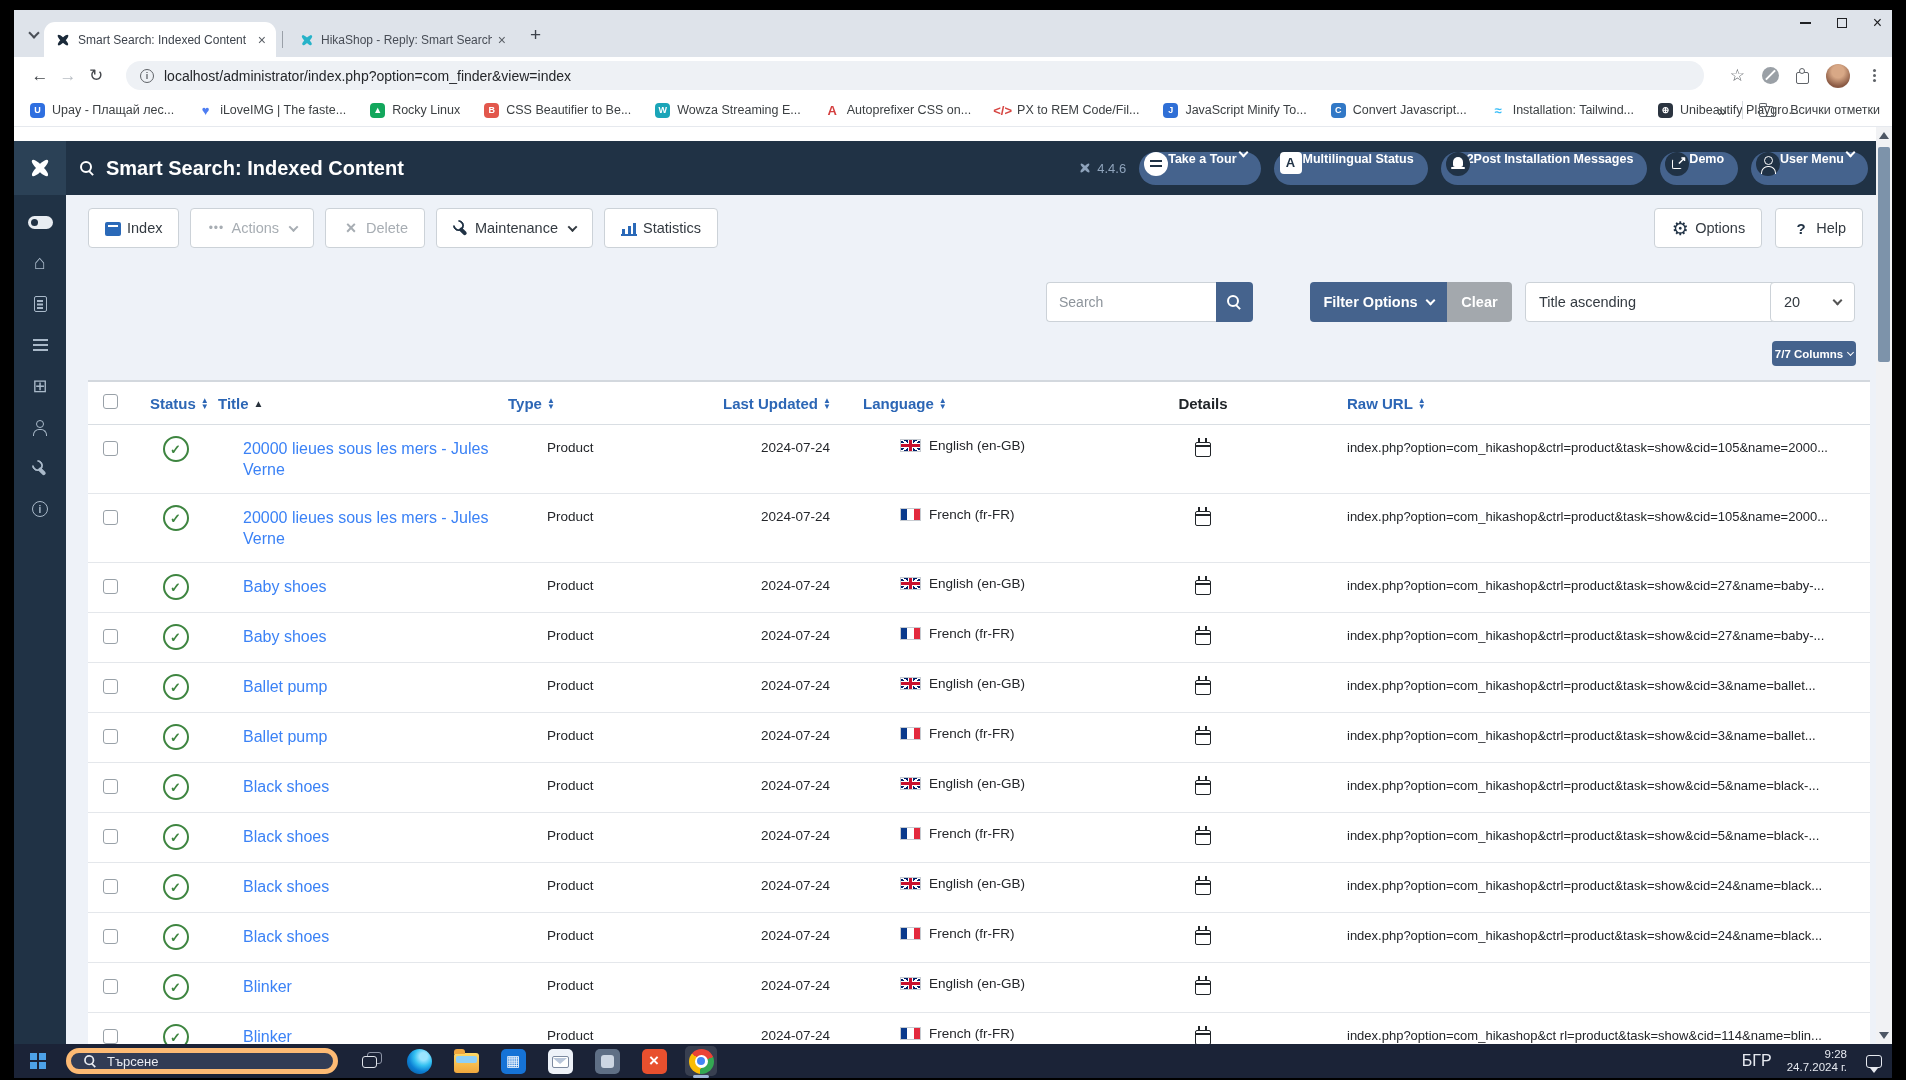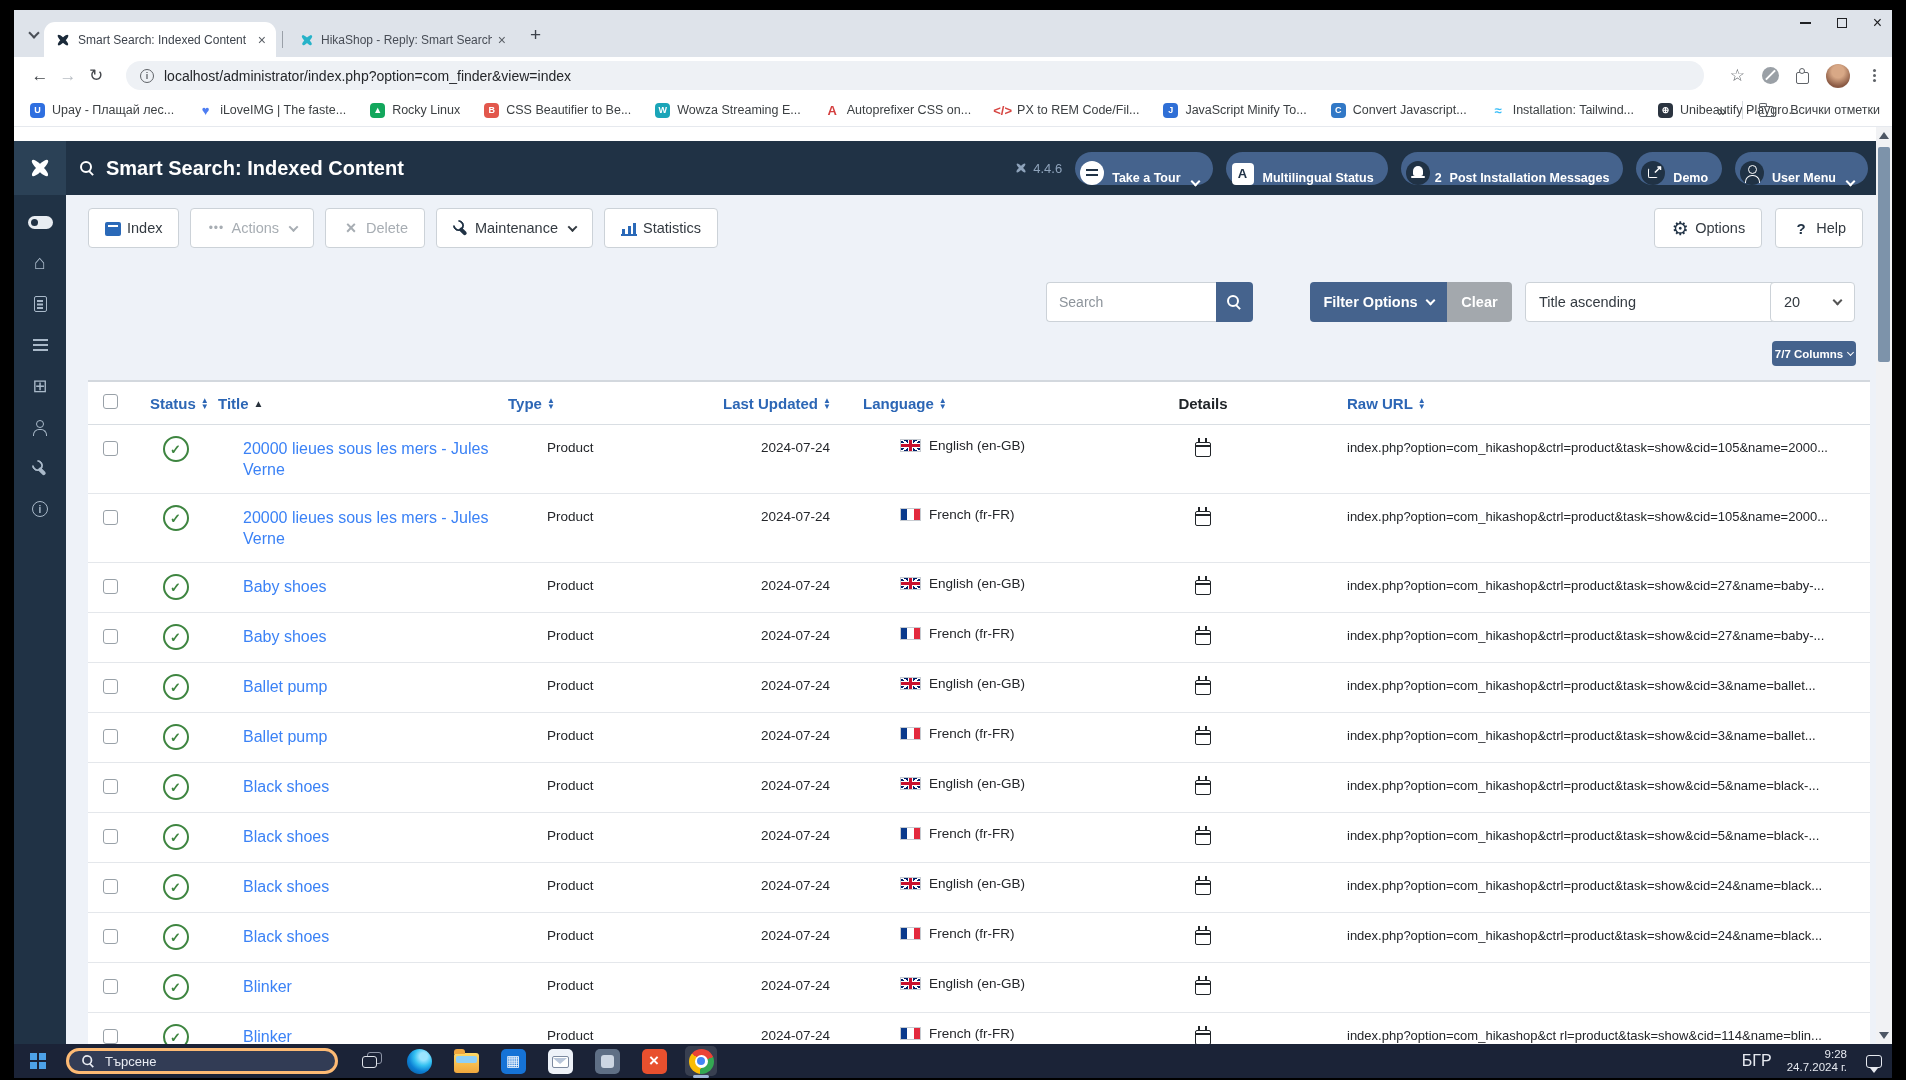--- a/index.html
+++ b/index.html
@@ -60,21 +60,21 @@
 .page{position:absolute;left:0;top:117px;width:1878px;height:917px;background:#eef2f8;overflow:hidden}
 .white-gap{position:absolute;left:0;top:0;width:100%;height:14px;background:#fff}
 .ahdr{position:absolute;left:0;top:14px;width:1862px;height:54px;background:#203245;display:flex;align-items:center}
 .logo-cell{width:52px;height:54px;background:#2b4156;display:flex;align-items:center;justify-content:center;color:#fff;flex:none}
 .ahdr-title{display:flex;align-items:center;gap:11px;margin-left:14px;color:#fff;font-size:20px;font-weight:600}
 .mag{width:15px;height:15px;position:relative;display:inline-block;color:#fff;flex:none}
 .mag::before{content:"";position:absolute;left:0;top:0;width:8px;height:8px;border:2px solid currentColor;border-radius:50%}
 .mag::after{content:"";position:absolute;left:10px;top:9px;width:2px;height:6px;background:currentColor;transform:rotate(-45deg)}
 .ahdr-right{position:absolute;right:8px;display:flex;align-items:center;gap:13px}
 .version{color:#8ea3bb;font-size:13px;display:flex;align-items:center;gap:6px}
-.pill{height:33px;background:#45638d;border-radius:17px;display:flex;align-items:flex-end;gap:8px;padding:0 14px 0 5px;color:#fff;font-size:12.5px;font-weight:600;white-space:nowrap}
+.pill{height:33px;background:#45638d;border-radius:17px;display:flex;align-items:flex-start;padding:0 14px 0 5px;color:#fff;font-size:12.5px;font-weight:600;white-space:nowrap}
 .pill-ic{width:24px;height:24px;border-radius:50%;background:#203245;position:relative;flex:none}
 .pill .caret{width:7px;height:7px;border-right:2px solid #fff;border-bottom:2px solid #fff;transform:rotate(45deg);margin:-3px 0 0 3px}
 .badge-slot{font-size:12.5px;font-weight:600;margin-left:-3px}
 .tour-icon{background:#fff}
 .tour-icon::before{content:"";position:absolute;left:6px;top:8px;width:12px;height:9px;background:repeating-linear-gradient(#203245 0 2px,transparent 2px 4.5px)}
 .translate-icon{border-radius:4px;width:22px;height:22px;background:#fff;margin:0 1px}
 .translate-icon::before{content:"A";position:absolute;inset:0;color:#203245;font-weight:bold;font-size:13px;display:flex;align-items:center;justify-content:center}
 .bell-icon::before{content:"";position:absolute;left:7px;top:5px;width:10px;height:10px;background:#fff;border-radius:50% 50% 2px 2px}
 .bell-icon::after{content:"";position:absolute;left:5px;top:15px;width:14px;height:2px;background:#fff;border-radius:1px}
 .external-link-icon::before{content:"";position:absolute;inset:7px;border:1.8px solid #fff;border-radius:2px;border-top-color:transparent;border-right-color:transparent}
@@ -173,21 +173,21 @@
 .pscroll{position:absolute;right:0;top:0;width:16px;height:917px;background:#f1f2f4}
 .ps-arrow{position:absolute;left:3px;width:0;height:0;border-left:5px solid transparent;border-right:5px solid transparent}
 .ps-up{top:5px;border-bottom:7px solid #4d5664}
 .ps-down{bottom:5px;border-top:7px solid #4d5664}
 .ps-thumb{position:absolute;left:2px;top:20px;width:12px;height:215px;background:#7d93aa;border-radius:2px}
 
 
 .taskbar{position:absolute;left:14px;top:1044px;width:1878px;height:34px;background:#1b2337;display:flex;align-items:center}
 .start-icon{width:16px;height:16px;position:relative;margin-left:16px;flex:none}
 .start-icon::before{content:"";position:absolute;width:7px;height:7px;background:#4da2e8;box-shadow:9px 0 #4da2e8,0 9px #4da2e8,9px 9px #4da2e8}
-.tb-search{margin-left:20px;width:272px;height:26px;background:#323c55;border:3px solid #fdba74;border-radius:13px;display:flex;align-items:center;gap:9px;padding:0 12px;color:#e8ebf2;font-size:13px;flex:none}
+.tb-search{margin-left:20px;width:272px;height:26px;background:#323c55;border:5px solid #fdba74;border-radius:13px;display:flex;align-items:center;gap:9px;padding:0 12px;color:#e8ebf2;font-size:13px;flex:none}
 .tb-search .mag{color:#e8ebf2;transform:scale(.85)}
 .taskview-icon{width:15px;height:12px;position:relative;margin:0 0 0 26px}
 .taskview-icon::before{content:"";position:absolute;left:3px;top:-3px;width:13px;height:10px;border:1.6px solid #8d94a6;border-radius:3px}
 .taskview-icon::after{content:"";position:absolute;left:-2px;top:1px;width:13px;height:10px;border:1.6px solid #dfe3ea;border-radius:3px;background:#1b2337}
 .apps{display:flex;align-items:center;gap:15px;margin-left:24px}
 .app{width:32px;height:30px;display:flex;align-items:center;justify-content:center;border-radius:5px;position:relative}
 .app.active{background:rgba(255,255,255,.13)}
 .app.active::after{content:"";position:absolute;bottom:-2px;left:8px;width:16px;height:3px;border-radius:2px;background:#9fb6d8}
 .edge-icon{width:25px;height:25px;border-radius:50%;background:radial-gradient(circle at 66% 30%,#9be5ff 0 16%,#35c1f1 38%,#0b7fd4 62%,#0d4f8b)}
 .explorer-icon{width:25px;height:20px;background:linear-gradient(#ffd965,#f0a73e);border-radius:3px;position:relative;margin-top:3px}

